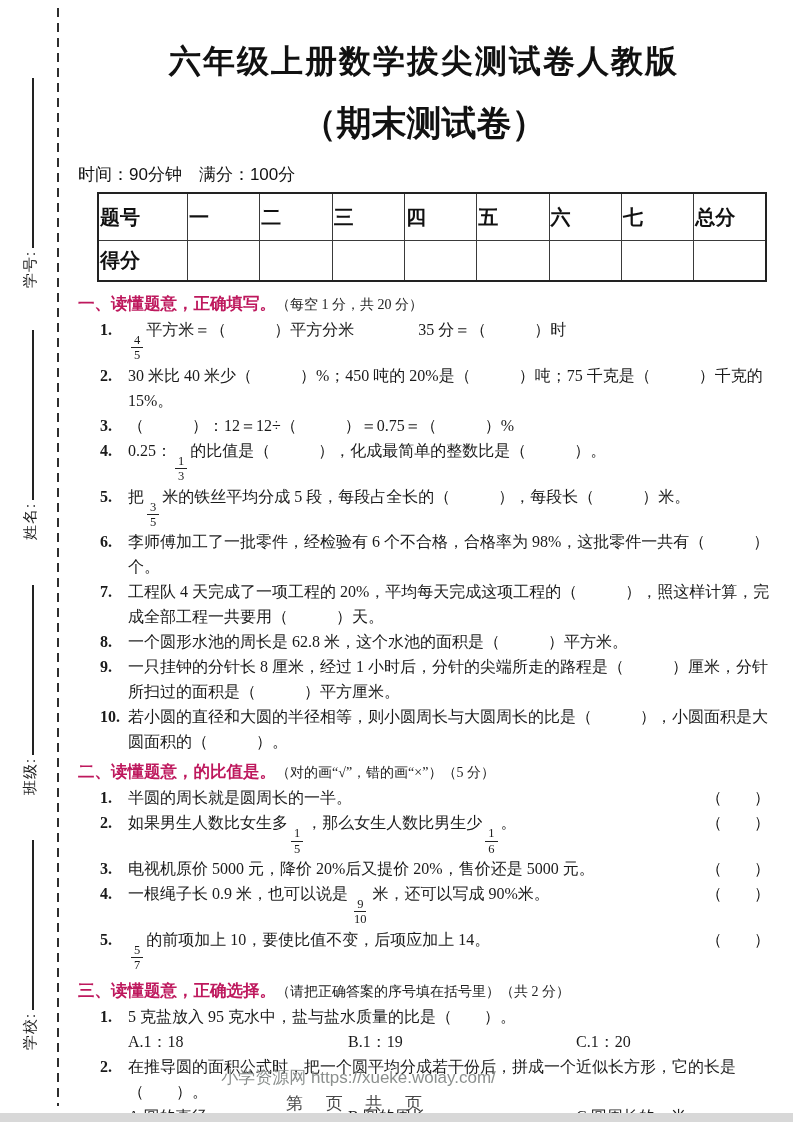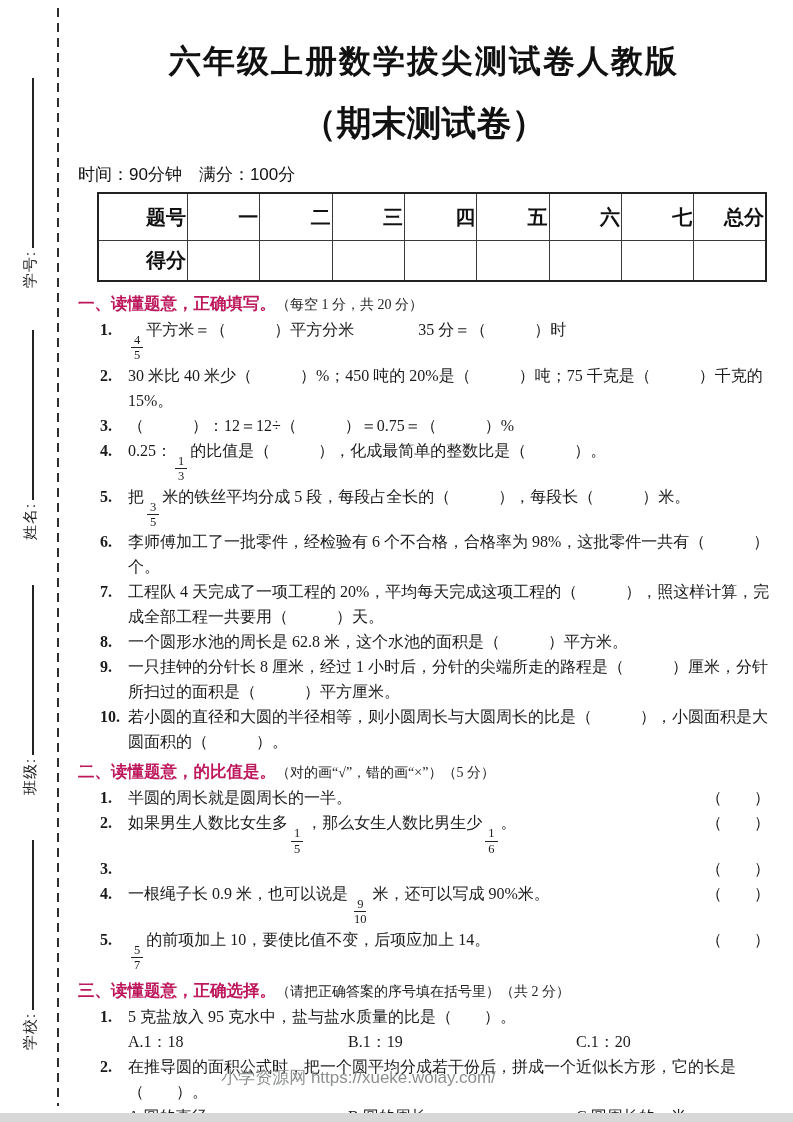--- a/index.html
+++ b/index.html
@@ -20,21 +20,21 @@
   .title{margin-top:40px;text-align:center;font-family:"Liberation Sans",sans-serif;
          font-weight:bold;font-size:32px;letter-spacing:2px;color:#111;}
   .subtitle{margin-top:16px;text-align:center;font-family:"Liberation Sans",sans-serif;
             font-weight:bold;font-size:35px;color:#111;}
   .meta{margin-top:16px;text-align:left;padding-right:4px;
         font-family:"Liberation Sans",sans-serif;font-size:17px;color:#111;}
 
   
   table.score{border-collapse:collapse;table-layout:fixed;margin:6px 0 0 19px;width:670px;
               border:2px solid #222;}
-  table.score td{border:1px solid #3a3a3a;text-align:right;
+  table.score td{border:1px solid #3a3a3a;text-align:left;
                  font-family:"Liberation Sans",sans-serif;font-weight:bold;font-size:20px;color:#111;}
   table.score tr:first-child td{height:44px;}
   table.score tr:last-child td{height:37px;}
   table.score td:first-child{width:86px;}
 
   
   .sections{margin-top:9px;}
   .sec-heading{font-size:16.5px;line-height:25px;margin-top:5px;}
   .sec-title{font-family:"Liberation Sans",sans-serif;font-weight:bold;color:#be185d;}
   .sec-note{font-family:"Liberation Serif",serif;color:#222;font-size:14px;}
@@ -181,20 +181,21 @@
                 <span class="fnum">1</span>
                 <span class="fden">5</span>
               </span>，那么女生人数比男生少<span class="frac">
                 <span class="fnum">1</span>
                 <span class="fden">6</span>
               </span>。</div>
             <span class="q-bracket">（　　）</span>
           </div>
           <div class="q-row">
             <span class="q-num">3.</span>
+            <div class="q-body">电视机原价 5000 元，降价 20%后又提价 20%，售价还是 5000 元。</div>
             <span class="q-bracket">（　　）</span>
           </div>
           <div class="q-row">
             <span class="q-num">4.</span>
             <div class="q-body">一根绳子长 0.9 米，也可以说是<span class="frac">
                 <span class="fnum">9</span>
                 <span class="fden">10</span>
               </span>米，还可以写成 90%米。</div>
             <span class="q-bracket">（　　）</span>
           </div>
@@ -224,16 +225,17 @@
                 <span class="opt-b">B.圆的周长</span>
                 <span class="opt-c">C.圆周长的一半</span>
               </div></div>
           </div>
         </div>
       </div>
   </div>
 
   <div class="footer">
     <div class="site-line">小学资源网 https://xueke.woiay.com/</div>
+    <div class="pagenum-line">第 页 共 页</div>
   </div>
   <div class="bottom-edge"></div>
 
 </div>
 
 </body></html>

